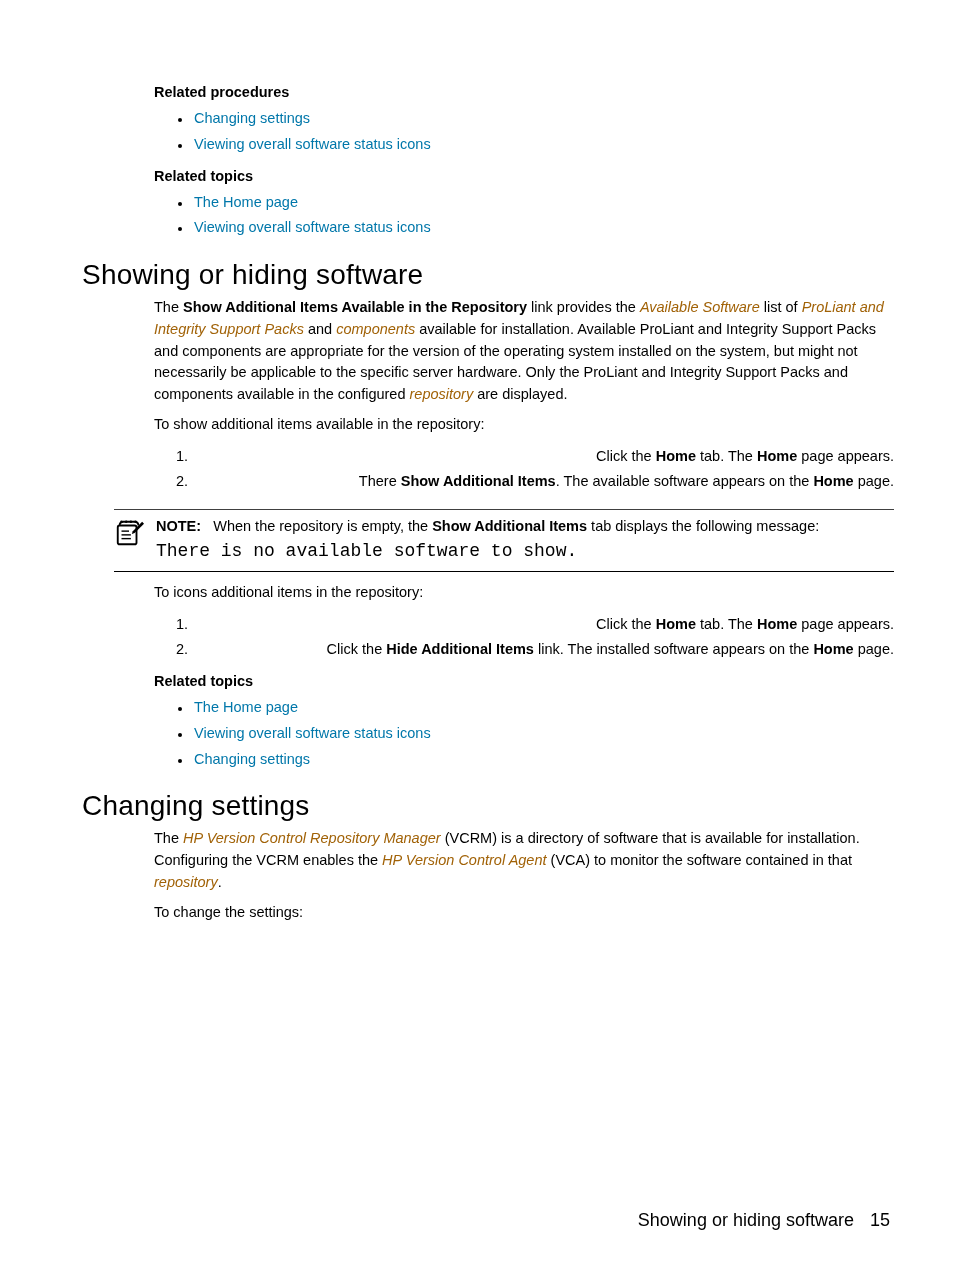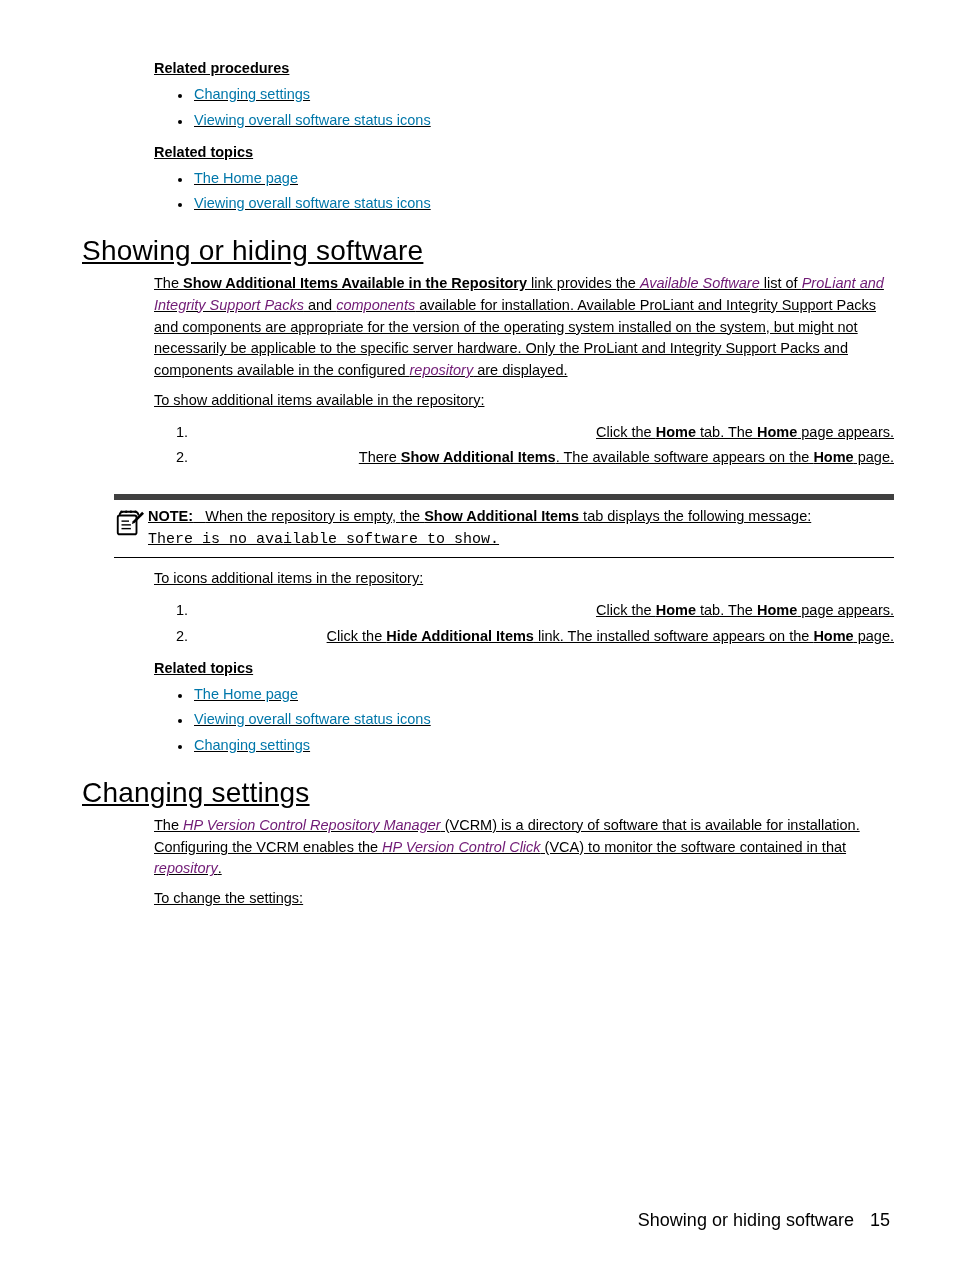--- a/index.html
+++ b/index.html
@@ -9,23 +9,22 @@
     color: #000;
     margin: 0;
     padding: 0;
     background: #fff;
     width: 954px;
     height: 1271px;
     position: relative;
     box-sizing: border-box;
   }
   .page {
-    padding: 56px 60px 0 82px;
+    padding: 80px 60px 0 82px;
     box-sizing: border-box;
-    text-decoration: underline;
   }
   .indent {
     margin-left: 72px;
   }
   .subhead {
     font-weight: bold;
     font-size: 14.5px;
     margin: 4px 0 6px 0;
   }
   ul.bullets {
@@ -48,56 +47,56 @@
     padding: 2px 0 2px 2px;
     line-height: 1.5;
     text-align: right;
   }
   a.link, .link {
     color: #0077aa;
     text-decoration: none;
     cursor: pointer;
   }
   .italic-link {
-    color: #701a75;
+    color: #a16207;
     font-style: italic;
   }
   h2.section {
     font-family: Arial, Helvetica, sans-serif;
     font-weight: normal;
     font-size: 28px;
     margin: 18px 0 6px 0;
     letter-spacing: 0.2px;
   }
   p.body {
     margin: 6px 0 8px 0;
     line-height: 1.5;
   }
   .bold { font-weight: bold; }
   .note-wrap {
-    margin: 23px 0 10px 0;
-    border-top: 6px solid #404040;
+    margin: 14px 0 10px 0;
+    border-top: 1px solid #404040;
     border-bottom: 1px solid #000;
     padding: 6px 0 6px 0;
     display: flex;
     align-items: flex-start;
-    gap: 4px;
+    gap: 12px;
   }
   .note-icon {
     width: 30px;
     flex: 0 0 30px;
     margin-top: 2px;
   }
   .note-body {
     flex: 1;
     line-height: 1.5;
   }
   .mono {
     font-family: "Courier New", Courier, monospace;
-    font-size: 15px;
+    font-size: 18px;
   }
   .footer {
     position: absolute;
     bottom: 40px;
     right: 64px;
     font-size: 18px;
   }
   .footer .sep {
     display: inline-block;
     width: 16px;
@@ -180,21 +179,21 @@
       <li><a class="link">The Home page</a></li>
       <li><a class="link">Viewing overall software status icons</a></li>
       <li><a class="link">Changing settings</a></li>
     </ul>
   </div>
 
   <h2 class="section">Changing settings</h2>
 
   <div class="indent">
     <p class="body">
-      <span>The </span><span class="italic-link">HP Version Control Repository Manager</span><span> (VCRM) is a directory of software that is available for installation. Configuring the VCRM enables the </span><span class="italic-link">HP Version Control Click</span><span> (VCA) to monitor the software contained in that </span><span class="italic-link">repository</span><span>.</span>
+      <span>The </span><span class="italic-link">HP Version Control Repository Manager</span><span> (VCRM) is a directory of software that is available for installation. Configuring the VCRM enables the </span><span class="italic-link">HP Version Control Agent</span><span> (VCA) to monitor the software contained in that </span><span class="italic-link">repository</span><span>.</span>
     </p>
     <p class="body">To change the settings:</p>
   </div>
 
 </div>
 
 <div class="footer">
   <span>Showing or hiding software</span><span class="sep"></span><span>15</span>
 </div>
 

